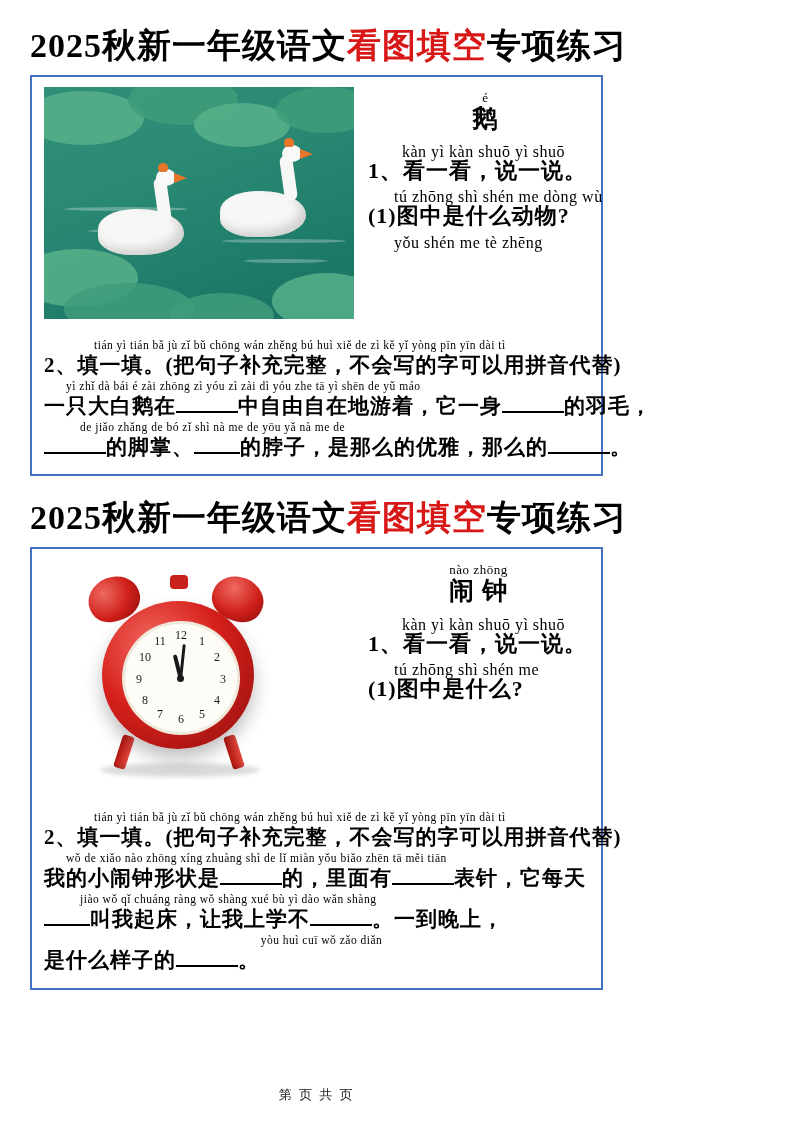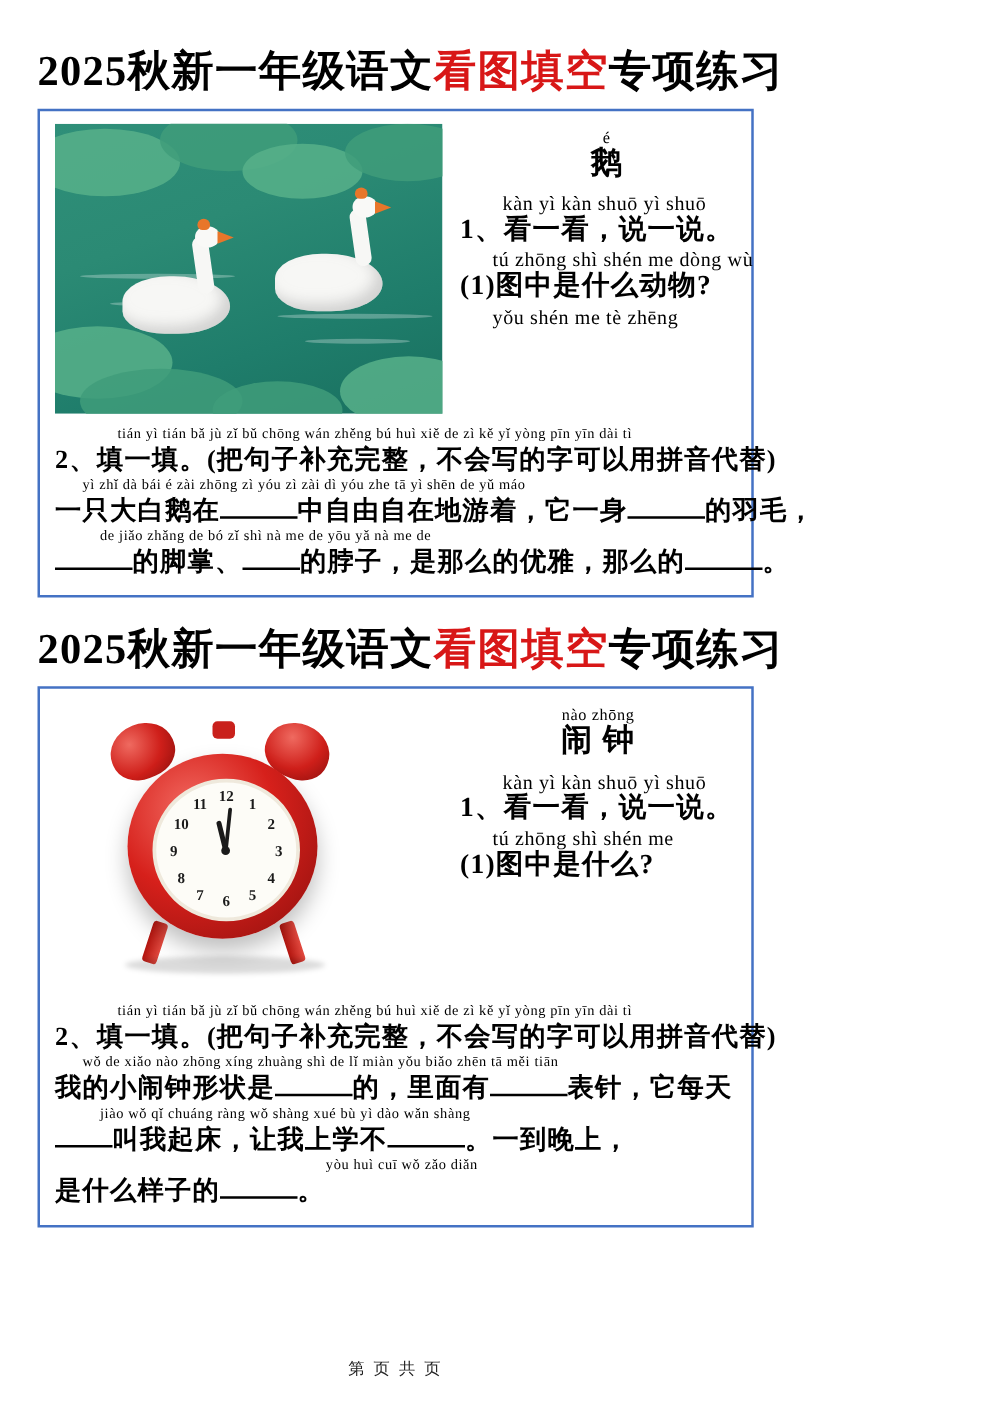--- a/index.html
+++ b/index.html
@@ -12,21 +12,21 @@
     background: #ffffff;
     font-family: "Liberation Serif", serif;
     color: #000;
     position: relative;
     overflow: hidden;
   }
   .page {
     width: 633px;
     height: 1122px;
     box-sizing: border-box;
-    padding: 32px 30px 0 30px;
+    padding: 20px 30px 0 30px;
     position: relative;
   }
 
   
   .worksheet {
     margin-bottom: 6px;
   }
   .ws-title {
     text-align: center;
     font-family: "Liberation Serif", serif;
@@ -92,21 +92,21 @@
   }
   .subject .py { font-size: 13px; }
   .subject .hz { font-size: 25px; }
 
   .q-item { margin-bottom: 7px; }
   .q-item .py { padding-left: 34px; }
   .q-item.q-sub .py { padding-left: 26px; }
 
   
   .fill {
-    margin-top: 10px;
+    margin-top: 20px;
   }
   .fill .py {
     font-size: 11.5px;
   }
   .fill .hz {
     font-size: 21px;
   }
   .fill-line {
     line-height: 1.05;
     margin-bottom: 4px;
@@ -247,21 +247,20 @@
     border-radius: 50%;
     filter: blur(2px);
   }
   .num {
     position: absolute;
     font-family: "Liberation Serif", serif;
     font-size: 12px;
     color: #1a1a1a;
     width: 14px;
     text-align: center;
-    font-weight: bold;
   }
   .hand {
     position: absolute;
     background: #1a1a1a;
     transform-origin: bottom center;
     border-radius: 2px;
   }
   .center-dot {
     position: absolute;
     width: 7px; height: 7px;

